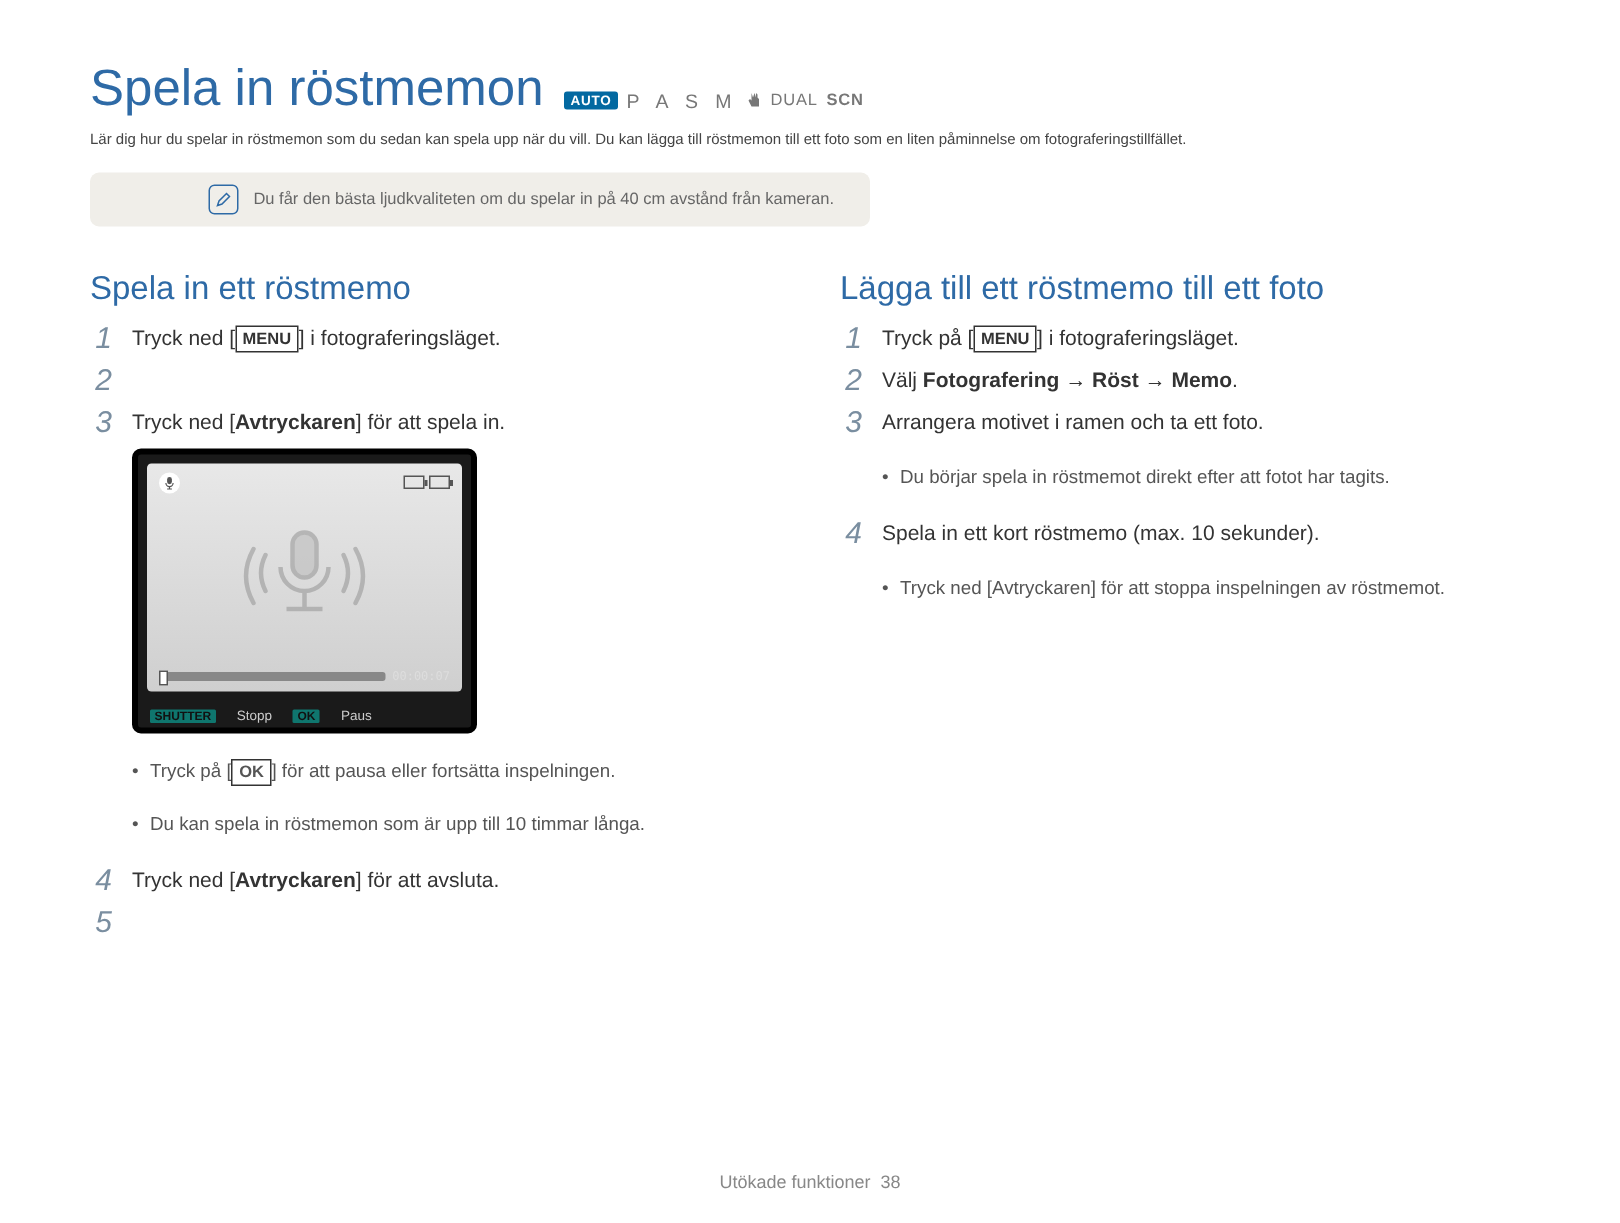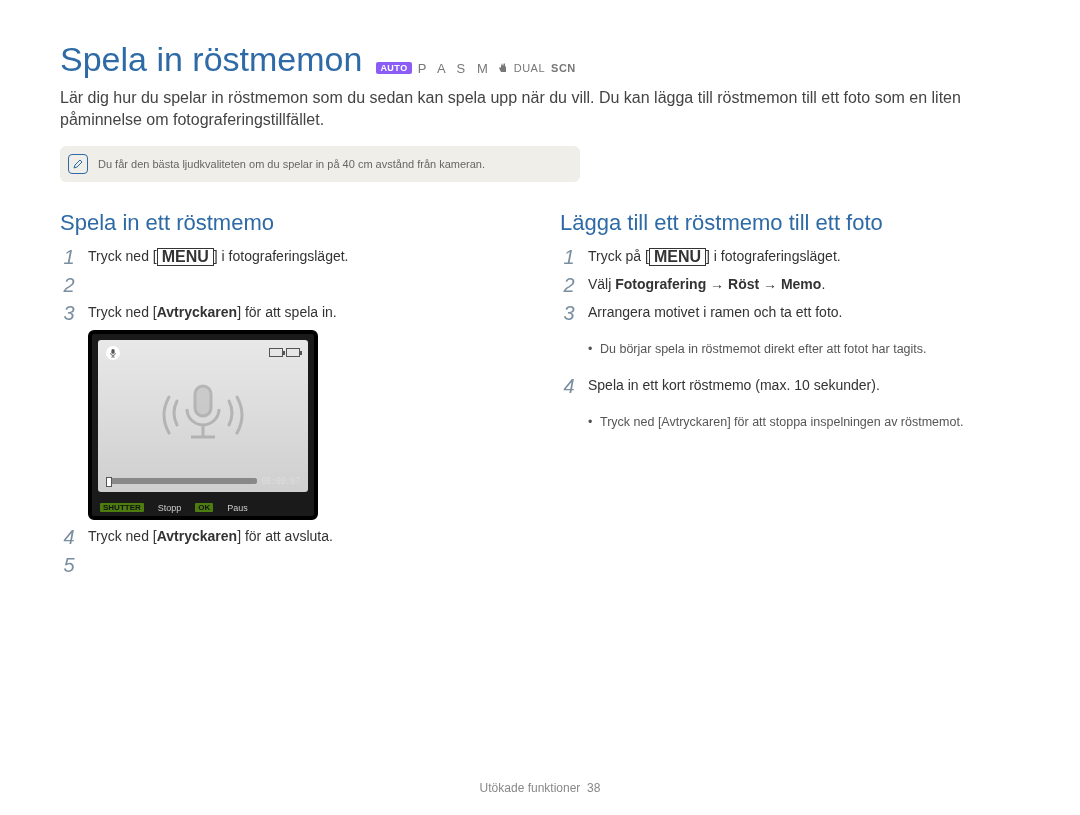--- a/index.html
+++ b/index.html
@@ -10,48 +10,49 @@
     font-family: Arial, Helvetica, sans-serif;
     color:#333;
   }
   .page { padding: 40px 60px 20px 60px; position:relative; height:100%; }
   .title-row { display:flex; align-items:baseline; gap:14px; }
   .title {
     font-size:34px; font-weight:400; color:#2e6aa6;
   }
   .mode-badges { display:flex; gap:6px; align-items:center; font-size:11px; color:#777; }
   .badge-auto {
-    display:inline-block; background:#8b5cf6; color:#fff; font-weight:bold;
+    display:inline-block; background:#0369a1; color:#fff; font-weight:bold;
     font-size:9px; padding:1px 4px; border-radius:2px; letter-spacing:0.5px;
   }
   .modes { letter-spacing:4px; font-size:13px; color:#777; }
   .modes-small { font-size:11px; letter-spacing:0.5px; color:#777; }
-  .intro { font-size:16px; color:#444; margin-top:8px; line-height:1.4; }
+  .intro { font-size:10px; color:#444; margin-top:8px; line-height:1.4; }
   .note-box {
     margin-top:14px; background:#f0eee9; border-radius:6px;
-    padding:8px 8px; display:flex; align-items:center; gap:10px;
+    padding:8px 24px; display:flex; align-items:center; gap:10px;
     max-width:520px;
+    justify-content:flex-end;
   }
   .note-icon {
     width:20px; height:20px; border:1.5px solid #2e6aa6; border-radius:4px;
     display:flex; align-items:center; justify-content:center; flex:0 0 20px;
   }
   .note-icon svg { width:12px; height:12px; }
   .note-text { font-size:11px; color:#666; }
   .columns { display:flex; gap:40px; margin-top:28px; }
   .col { flex:1; }
   .section-h {
     font-size:22px; color:#2e6aa6; font-weight:400; margin-bottom:10px;
   }
   .step { display:flex; gap:10px; margin:6px 0; align-items:flex-start; }
   .step-num { font-size:20px; font-style:italic; color:#7a8ea0; width:18px; text-align:center; line-height:1.1; }
   .step-body { font-size:14px; color:#333; line-height:1.5; flex:1; }
   .step-body .bold { font-weight:bold; }
   .btn-label {
-    display:inline-block; border:1px solid #333; font-size:16px; font-weight:bold;
+    display:inline-block; border:1px solid #333; font-size:11px; font-weight:bold;
     padding:0 4px; line-height:16px; height:18px; vertical-align:middle;
   }
   .sub-bullets { margin:4px 0 4px 28px; padding:0; list-style:none; }
   .sub-bullets li { font-size:12.5px; color:#555; position:relative; padding-left:12px; margin:17px 0; line-height:1.4; }
   .sub-bullets li::before { content:"•"; position:absolute; left:0; color:#555; }
   .screen-fig {
     width:230px; height:190px; background:#1a1a1a; border:4px solid #000;
     border-radius:6px; margin:6px 0 6px 28px; position:relative; overflow:hidden;
   }
   .screen-inner { position:absolute; inset:6px 6px 24px 6px; background:linear-gradient(#e8e8e8,#cfcfcf); border-radius:3px; display:flex; flex-direction:column; align-items:center; justify-content:center; }
@@ -59,21 +60,21 @@
   .rec-dot svg { width:8px; height:10px; }
   .batt { position:absolute; top:8px; right:8px; display:flex; gap:3px; }
   .batt span { width:14px; height:9px; border:1px solid #555; display:inline-block; position:relative; }
   .batt span::after { content:""; position:absolute; right:-3px; top:2px; width:2px; height:4px; background:#555;}
   .mic-big { opacity:0.6; }
   .progress { position:absolute; bottom:6px; left:8px; right:8px; display:flex; align-items:center; gap:4px; }
   .progress .bar { flex:1; height:6px; background:#888; border-radius:2px; position:relative;}
   .progress .bar::after { content:""; position:absolute; left:0; top:-1px; height:8px; width:4px; background:#fff; border:1px solid #555;}
   .progress .time { font-size:8px; color:#ddd; font-family:monospace;}
   .screen-footer { position:absolute; bottom:3px; left:8px; right:8px; display:flex; gap:14px; align-items:center; font-size:9px; color:#ccc;}
-  .foot-lbl { background:#4d7c0f; color:#111; font-weight:bold; font-size:8px; padding:0 3px; border-radius:1px;}
+  .foot-lbl { background:#0f766e; color:#111; font-weight:bold; font-size:8px; padding:0 3px; border-radius:1px;}
   .page-footer { position:absolute; bottom:20px; left:0; right:0; text-align:center; font-size:12px; color:#888;}
 </style>
 </head>
 <body>
 
 <div class="page">
   <div class="title-row">
     <div class="title">Spela in röstmemon</div>
     <div class="mode-badges">
       <span class="badge-auto">AUTO</span>
@@ -150,20 +151,26 @@
           </div>
         </div>
         <div class="screen-footer">
           <span class="foot-lbl">SHUTTER</span>
           <span>Stopp</span>
           <span class="foot-lbl">OK</span>
           <span>Paus</span>
         </div>
       </div>
 
+      <ul class="sub-bullets">
+        <li>
+          <span>Tryck på [</span><span class="btn-label">OK</span><span>] för att pausa eller fortsätta inspelningen.</span>
+        </li>
+        <li>Du kan spela in röstmemon som är upp till 10 timmar långa.</li>
+      </ul>
 
       <div class="step">
         <div class="step-num">4</div>
         <div class="step-body">
           <span>Tryck ned [</span><span class="bold">Avtryckaren</span><span>] för att avsluta.</span>
         </div>
       </div>
 
       <div class="step">
         <div class="step-num">5</div>

